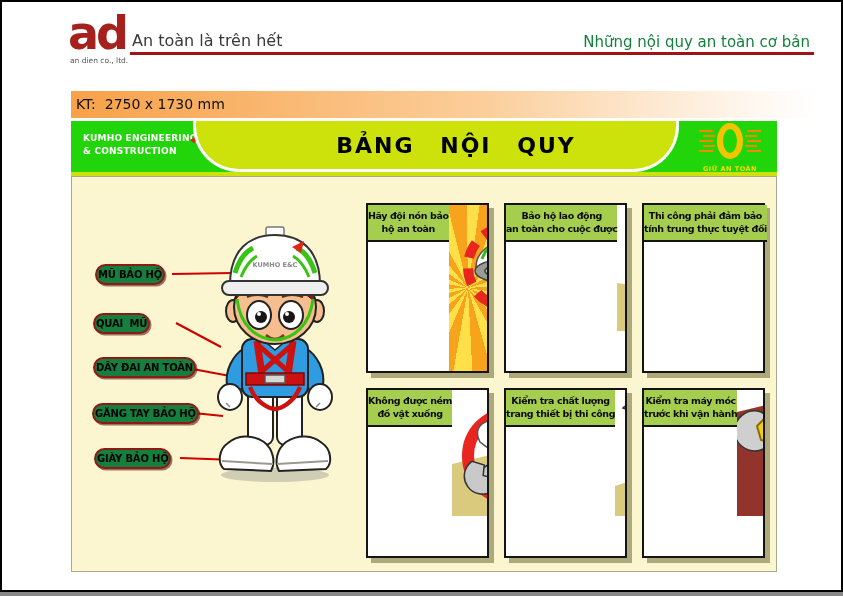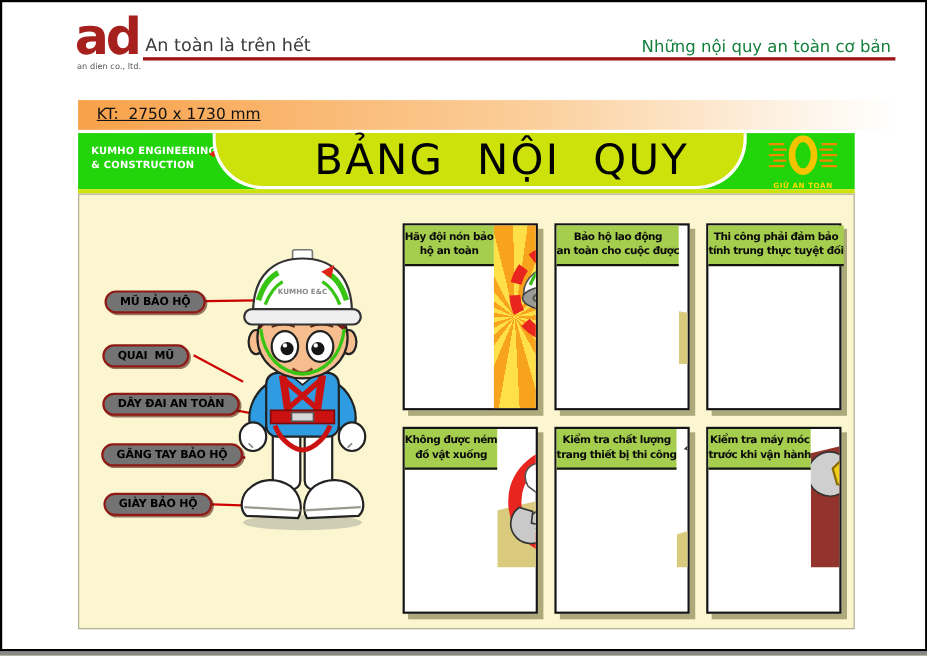--- a/index.html
+++ b/index.html
@@ -11,43 +11,43 @@
   .ad-logo { position:absolute; left:66px; top:8px; color:#A6201E;
              font-size:46px; font-weight:bold; letter-spacing:-3px; line-height:1; }
   .ad-sub  { position:absolute; left:68px; top:54px; font-size:7.5px; color:#555; }
   .tagline-left  { position:absolute; left:130px; top:29px; font-size:16px; color:#3a3a3a; }
   .tagline-right { position:absolute; right:31px; top:31px; font-size:15px; color:#15803d; }
   .head-rule { position:absolute; left:128px; top:50px; width:684px; height:3px; background:#A01315; }
 
   
   .kt-bar { position:absolute; left:69px; top:89px; width:746px; height:27px;
             background:linear-gradient(to right,#F8A149 0%,#FBCE9A 55%,#FEF6EC 90%,#fff 100%);
-            font-size:14px; color:#111; line-height:27px; padding-left:17px; white-space:pre;text-decoration:underline; }
+            font-size:14px; color:#111; line-height:27px; padding-left:5px; white-space:pre; }
 
   
   .poster { position:absolute; left:69px; top:119px; width:706px; height:451px; }
   .band { position:absolute; left:0; top:0; width:706px; height:51px; background:#22D40A; }
   .band-strip { position:absolute; left:0; top:51px; width:706px; height:4px; background:#CDE10A; }
   .kumho { position:absolute; left:12px; top:11px; color:#fff; font-weight:bold;
            font-size:9px; line-height:1.45; letter-spacing:.2px; }
   .kumho-arrow { position:absolute; left:104px; top:-8px; }
   .banner { position:absolute; left:122px; top:0; width:486px; height:51px; background:#CDE10A;
             border:3px solid #fff; border-top:none; border-radius:0 0 46px 46px;
             display:flex; align-items:center; justify-content:center; }
-  .banner-title { font-size:38px; font-weight:normal; color:#000; letter-spacing:2px; word-spacing:16px;margin-left:40px; }
+  .banner-title { font-size:22px; font-weight:bold; color:#000; letter-spacing:2px; word-spacing:16px;margin-left:40px; }
   .o-badge { position:absolute; right:14px; top:2px; width:66px; height:49px; text-align:center; }
   .o-badge .cap { font-size:6.5px; font-weight:bold; color:#FFD800; letter-spacing:.5px; }
   .poster-body { position:absolute; left:0; top:55px; width:706px; height:396px;
                  background:#FBF6CF; border:1px solid #A9A98F; }
 
   
-  .pill { position:absolute; background:#737373; border:2.5px solid #8F1A15; border-radius:13px;
+  .pill { position:absolute; background:#15803d; border:2.5px solid #8F1A15; border-radius:13px;
           box-shadow:1.5px 1.5px 0 rgba(70,10,8,.55);
           font-size:10px; font-weight:bold; color:#000; letter-spacing:-.2px;
-          padding:3px 12px; white-space:pre; z-index:4; }
+          padding:3px 1px; white-space:pre; z-index:4; }
   .lines-svg { position:absolute; left:0; top:0; z-index:2; pointer-events:none; }
   .worker-svg { position:absolute; left:128px; top:46px; z-index:3; }
 
   
   .panel { position:absolute; width:123px; height:170px; background:#fff;
            border:2.5px solid #141414; box-shadow:5px 5px 0 rgba(95,92,40,.5);
            display:flex; flex-direction:row; }
   .panel-title { background:#A6CE4E; border-bottom:2px solid #141414; height:37px;
                  display:flex; flex-direction:column; align-items:center; justify-content:center;
                  font-size:9.5px; font-weight:bold; color:#0a0a0a; letter-spacing:-.4px;

